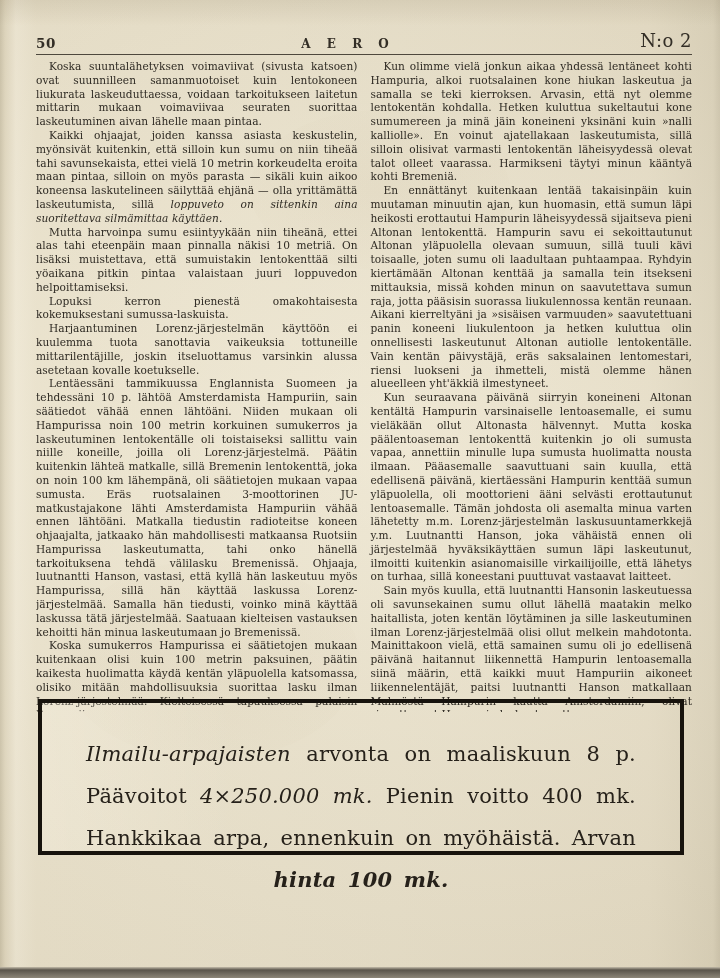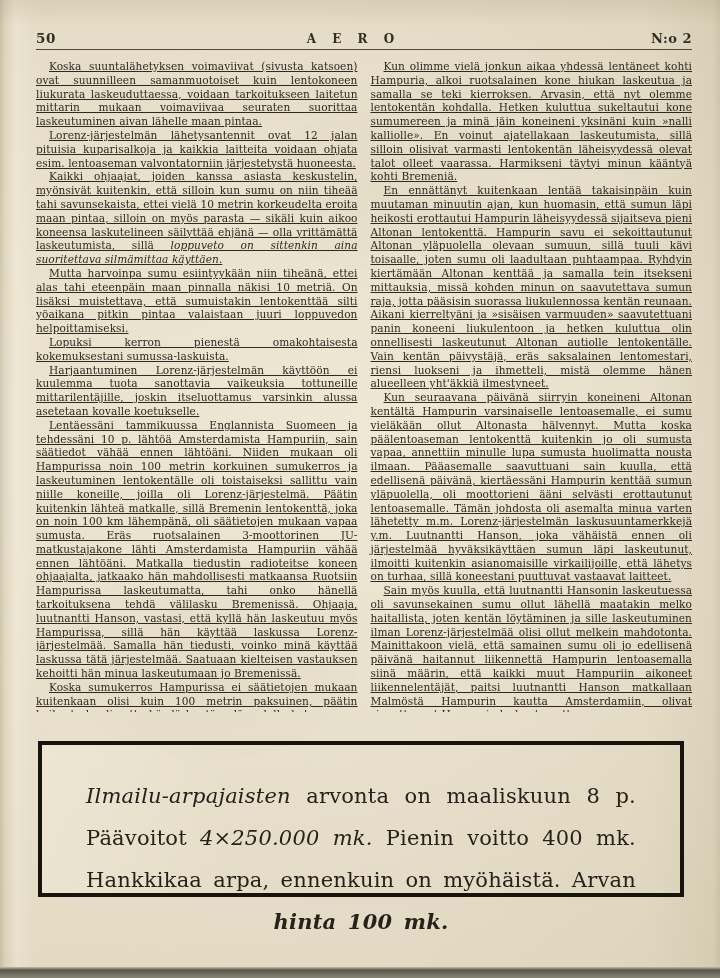--- a/index.html
+++ b/index.html
@@ -27,40 +27,40 @@
   }
   
   .hdr{
     position:absolute;left:36px;right:28px;top:30px;
     display:flex;justify-content:space-between;align-items:flex-end;
     padding-bottom:3px;border-bottom:1.5px solid #4e483d;
     color:#332e26;
   }
   .hdr .pageno{font-size:13.5px;font-weight:bold;letter-spacing:0.5px;}
   .hdr .journal{font-size:12px;font-weight:bold;letter-spacing:6px;}
-  .hdr .issue{font-size:13px;font-weight:bold;letter-spacing:0.5px;}
+  .hdr .issue{font-size:18px;font-weight:normal;letter-spacing:0.5px;}
   
   .columns{
     position:absolute;left:36px;right:28px;top:60px;height:652px;
     display:flex;gap:13px;overflow:hidden;
   }
   .col{flex:1 1 0;min-width:0;}
   .para{
     margin:0;
     font-size:10.6px;line-height:13.8px;
     text-align:justify;
     color:#2e2a23;
     letter-spacing:0.05px;
   }
-  .para.indent{text-indent:13px;text-decoration:underline;}
+  .para.indent{text-indent:13px;}
   .it{font-style:italic;}
   .bd{font-weight:bold;}
   
   .ad{
-    position:absolute;left:38px;right:36px;top:741px;height:156px;
+    position:absolute;left:38px;right:36px;top:699px;height:156px;
     box-sizing:border-box;
     border:4px solid #17130d;
     background:linear-gradient(90deg,rgba(255,250,238,0.25),rgba(0,0,0,0) 30%);
     padding:30px 44px 0 44px;
   }
   .ad-text{
     margin:0;
     font-size:21px;line-height:42px;
     color:#26211a;
     text-align:justify;text-align-last:center;
@@ -82,21 +82,20 @@
 
   <div class="hdr">
     <span class="pageno">50</span>
     <span class="journal">A E R O</span>
     <span class="issue">N:o 2</span>
   </div>
 
   <div class="columns">
     <div class="col" id="col-left">
         <p class="para indent"><span>Koska suuntalähetyksen voimaviivat (sivusta katsoen) ovat suunnilleen samanmuotoiset kuin lentokoneen liukurata laskeuduttaessa, voidaan tarkoitukseen laitetun mittarin mukaan voimaviivaa seuraten suorittaa laskeutuminen aivan lähelle maan pintaa.</span></p>
-        <p class="para indent"><span>Lorenz-järjestelmän lähetysantennit ovat 12 jalan pituisia kuparisalkoja ja kaikkia laitteita voidaan ohjata esim. lentoaseman valvontatorniin järjestetystä huoneesta.</span></p>
         <p class="para indent"><span>Kaikki ohjaajat, joiden kanssa asiasta keskustelin, myönsivät kuitenkin, että silloin kun sumu on niin tiheää tahi savunsekaista, ettei vielä 10 metrin korkeudelta eroita maan pintaa, silloin on myös parasta — sikäli kuin aikoo koneensa laskutelineen säilyttää ehjänä — olla yrittämättä laskeutumista, sillä </span><span class="it">loppuveto on sittenkin aina suoritettava silmämittaa käyttäen.</span></p>
         <p class="para indent"><span>Mutta harvoinpa sumu esiintyykään niin tiheänä, ettei alas tahi eteenpäin maan pinnalla näkisi 10 metriä. On lisäksi muistettava, että sumuistakin lentokenttää silti yöaikana pitkin pintaa valaistaan juuri loppuvedon helpoittamiseksi.</span></p>
         <p class="para indent"><span>Lopuksi kerron pienestä omakohtaisesta kokemuksestani sumussa-laskuista.</span></p>
         <p class="para indent"><span>Harjaantuminen Lorenz-järjestelmän käyttöön ei kuulemma tuota sanottavia vaikeuksia tottuneille mittarilentäjille, joskin itseluottamus varsinkin alussa asetetaan kovalle koetukselle.</span></p>
         <p class="para indent"><span>Lentäessäni tammikuussa Englannista Suomeen ja tehdessäni 10 p. lähtöä Amsterdamista Hampuriin, sain säätiedot vähää ennen lähtöäni. Niiden mukaan oli Hampurissa noin 100 metrin korkuinen sumukerros ja laskeutuminen lentokentälle oli toistaiseksi sallittu vain niille koneille, joilla oli Lorenz-järjestelmä. Päätin kuitenkin lähteä matkalle, sillä Bremenin lentokenttä, joka on noin 100 km lähempänä, oli säätietojen mukaan vapaa sumusta. Eräs ruotsalainen 3-moottorinen JU-matkustajakone lähti Amsterdamista Hampuriin vähää ennen lähtöäni. Matkalla tiedustin radioteitse koneen ohjaajalta, jatkaako hän mahdollisesti matkaansa Ruotsiin Hampurissa laskeutumatta, tahi onko hänellä tarkoituksena tehdä välilasku Bremenissä. Ohjaaja, luutnantti Hanson, vastasi, että kyllä hän laskeutuu myös Hampurissa, sillä hän käyttää laskussa Lorenz-järjestelmää. Samalla hän tiedusti, voinko minä käyttää laskussa tätä järjestelmää. Saatuaan kielteisen vastauksen kehoitti hän minua laskeutumaan jo Bremenissä.</span></p>
         <p class="para indent"><span>Koska sumukerros Hampurissa ei säätietojen mukaan kuitenkaan olisi kuin 100 metrin paksuinen, päätin kaikesta huolimatta käydä kentän yläpuolella katsomassa, olisiko mitään mahdollisuuksia suorittaa lasku ilman Lorenz-järjestelmää. Kielteisessä tapauksessa palaisin Bremeniin.</span></p>
       </div>
     <div class="col" id="col-right">
         <p class="para indent"><span>Kun olimme vielä jonkun aikaa yhdessä lentäneet kohti Hampuria, alkoi ruotsalainen kone hiukan laskeutua ja samalla se teki kierroksen. Arvasin, että nyt olemme lentokentän kohdalla. Hetken kuluttua sukeltautui kone sumumereen ja minä jäin koneineni yksinäni kuin »nalli kalliolle». En voinut ajatellakaan laskeutumista, sillä silloin olisivat varmasti lentokentän läheisyydessä olevat talot olleet vaarassa. Harmikseni täytyi minun kääntyä kohti Bremeniä.</span></p>
         <p class="para indent"><span>En ennättänyt kuitenkaan lentää takaisinpäin kuin muutaman minuutin ajan, kun huomasin, että sumun läpi heikosti erottautui Hampurin läheisyydessä sijaitseva pieni Altonan lentokenttä. Hampurin savu ei sekoittautunut Altonan yläpuolella olevaan sumuun, sillä tuuli kävi toisaalle, joten sumu oli laadultaan puhtaampaa. Ryhdyin kiertämään Altonan kenttää ja samalla tein itsekseni mittauksia, missä kohden minun on saavutettava sumun raja, jotta pääsisin suorassa liukulennossa kentän reunaan. Aikani kierreltyäni ja »sisäisen varmuuden» saavutettuani panin koneeni liukulentoon ja hetken kuluttua olin onnellisesti laskeutunut Altonan autiolle lentokentälle. Vain kentän päivystäjä, eräs saksalainen lentomestari, riensi luokseni ja ihmetteli, mistä olemme hänen alueelleen yht'äkkiä ilmestyneet.</span></p>

